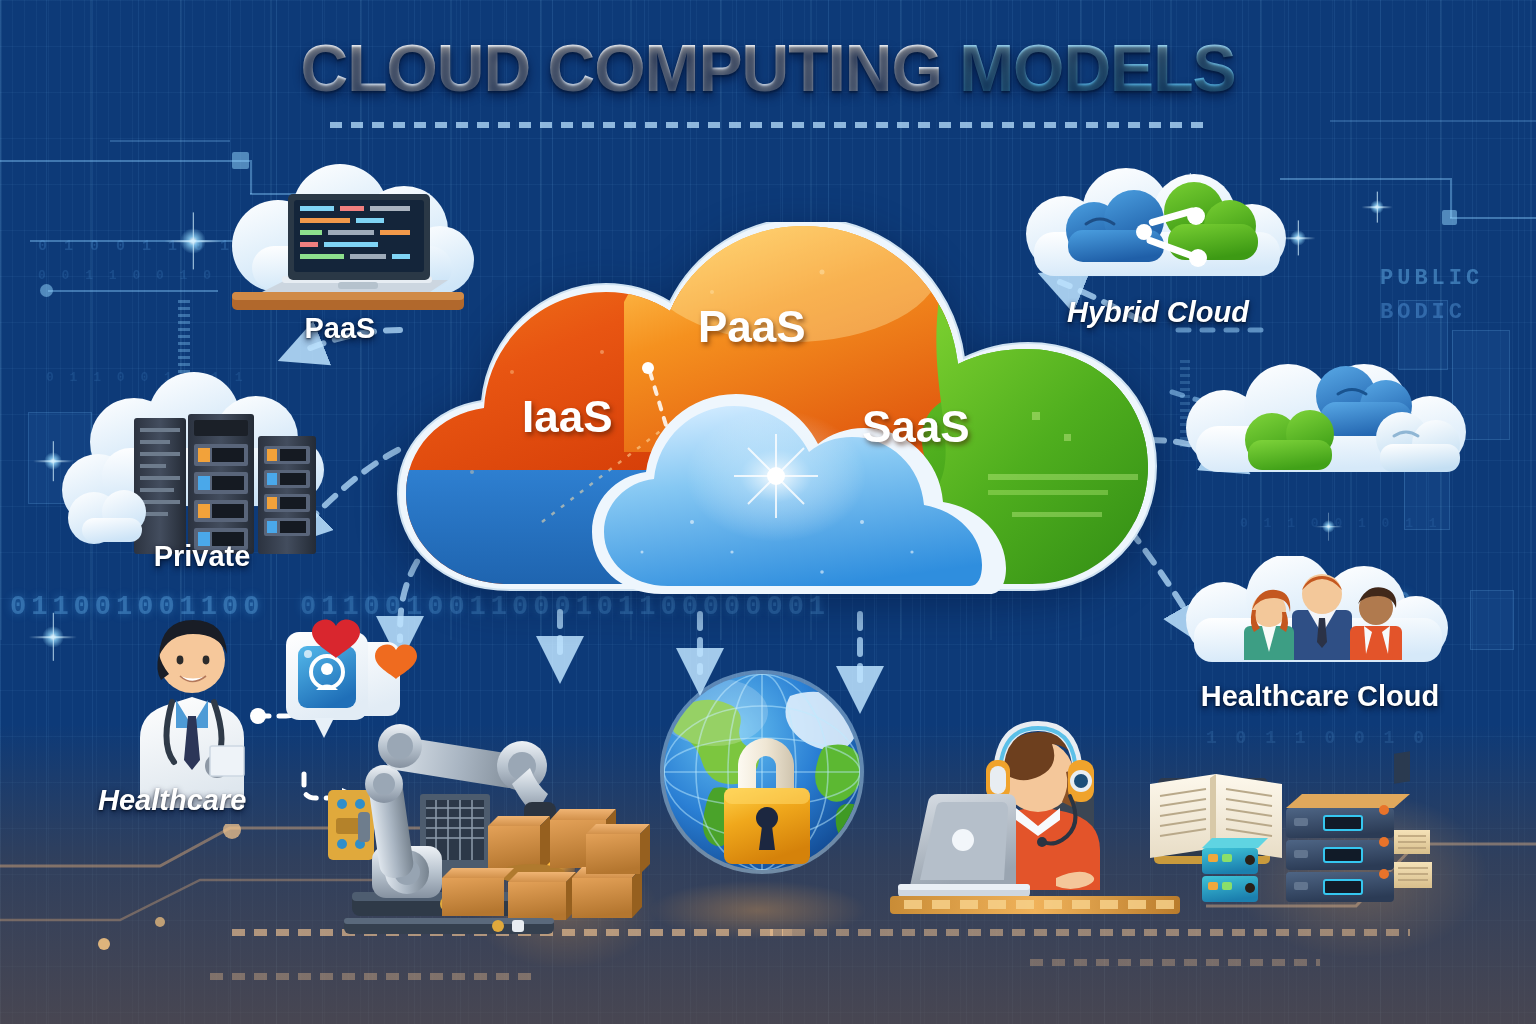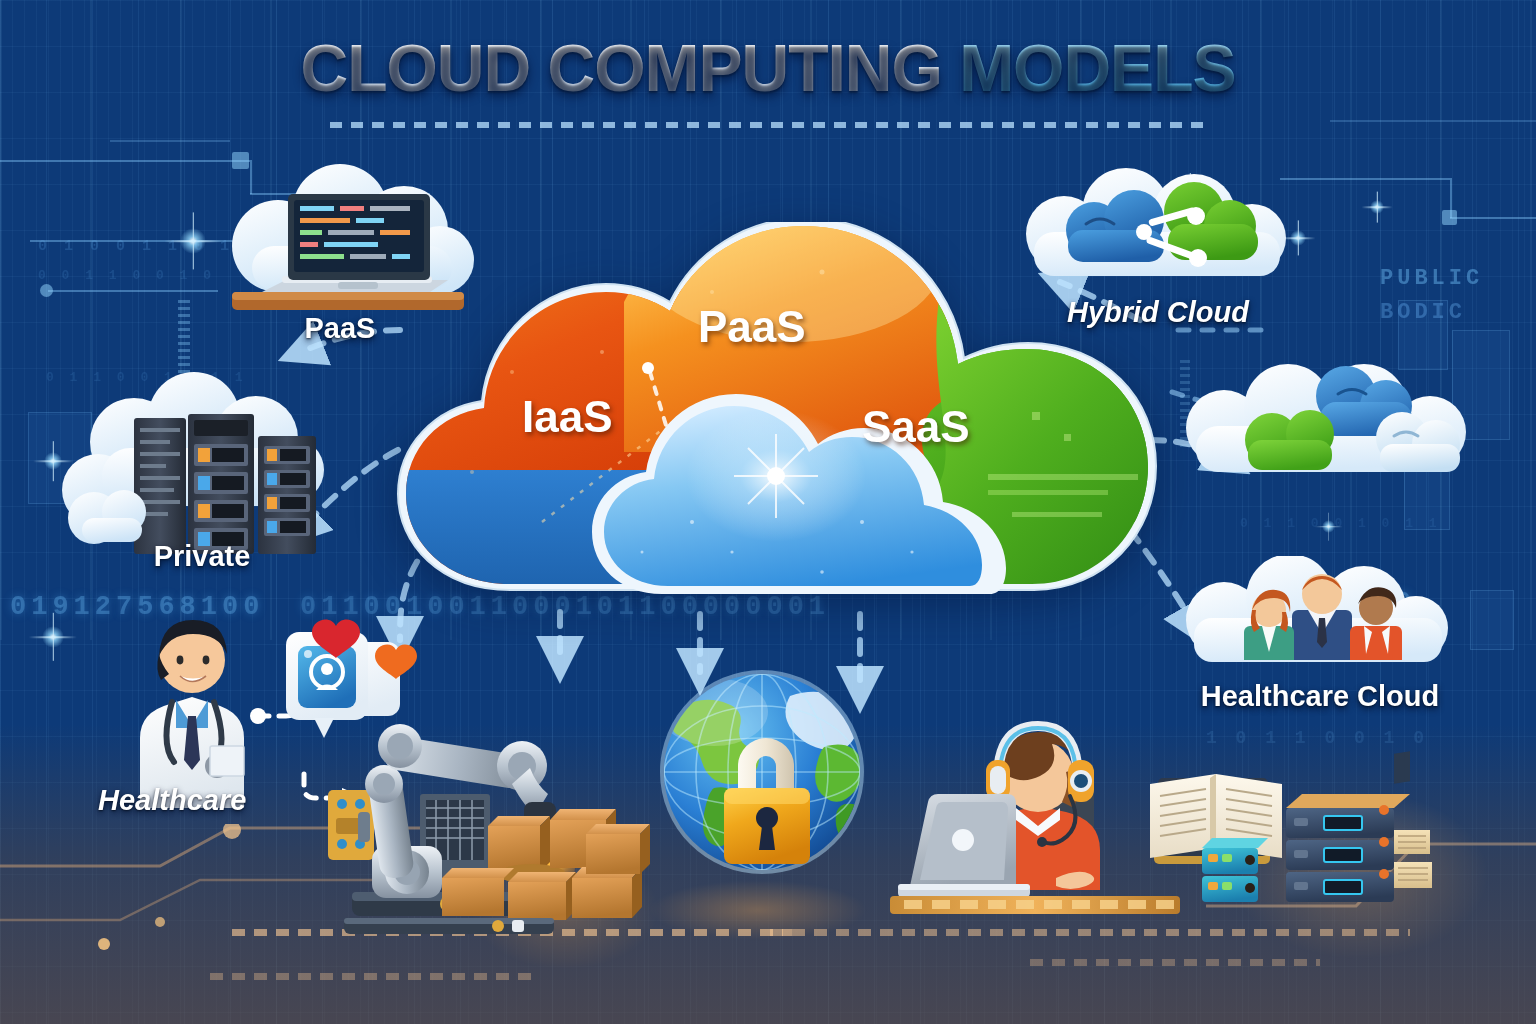--- a/index.html
+++ b/index.html
@@ -155,21 +155,21 @@
   <div class="spark" style="left:1180px;top:185px;width:20px;height:20px;"></div>
   <div class="spark" style="left:1290px;top:230px;width:16px;height:16px;"></div>
   <div class="spark" style="left:1370px;top:200px;width:14px;height:14px;"></div>
   <div class="spark" style="left:42px;top:626px;width:22px;height:22px;"></div>
   <div class="spark" style="left:1406px;top:612px;width:15px;height:15px;"></div>
   <div class="spark" style="left:1322px;top:520px;width:13px;height:13px;"></div>
   <div class="glow" style="left:648px;top:880px;width:220px;height:60px;background:radial-gradient(ellipse,rgba(255,190,110,.5),rgba(255,170,80,0) 70%);"></div>
   <div class="glow" style="left:1230px;top:790px;width:260px;height:170px;background:radial-gradient(ellipse,rgba(255,195,120,.42),rgba(255,170,80,0) 70%);"></div>
   <div class="glow" style="left:470px;top:850px;width:190px;height:120px;background:radial-gradient(ellipse,rgba(255,190,110,.38),rgba(255,170,80,0) 70%);"></div>
 
-  <div class="binrow" style="left:10px;top:592px;font-size:27px;">019127568100</div>
+  <div class="binrow" style="left:10px;top:592px;font-size:27px;">011001001100</div>
   <div class="binrow" style="left:300px;top:592px;font-size:27px;opacity:.75;">0110010011000101100000001</div>
   <div class="binrow" style="left:1196px;top:588px;font-size:25px;">01100011010</div>
   <div class="faint-label" style="left:1380px;top:266px;font-size:22px;color:rgba(120,200,255,.42);font-family:Liberation Mono, monospace;">PUBLIC</div>
   <div class="faint-label" style="left:1380px;top:300px;font-size:22px;color:rgba(110,185,250,.34);">BODIC</div>
   <div class="faint-label" style="left:38px;top:238px;font-size:15px;opacity:.55;">0 1 0 0 1 1 0 1</div>
   <div class="faint-label" style="left:38px;top:268px;font-size:13px;opacity:.4;">0 0 1 1 0 0 1 0</div>
   <div class="faint-label" style="left:46px;top:370px;font-size:13px;opacity:.35;">0 1 1 0 0 1 0 1 1</div>
   <div class="faint-label" style="left:1206px;top:728px;font-size:18px;opacity:.4;">1 0 1 1 0 0 1 0</div>
   <div class="faint-label" style="left:1240px;top:516px;font-size:13px;opacity:.3;">0 1 1 0 0 1 0 1 1</div>
 

